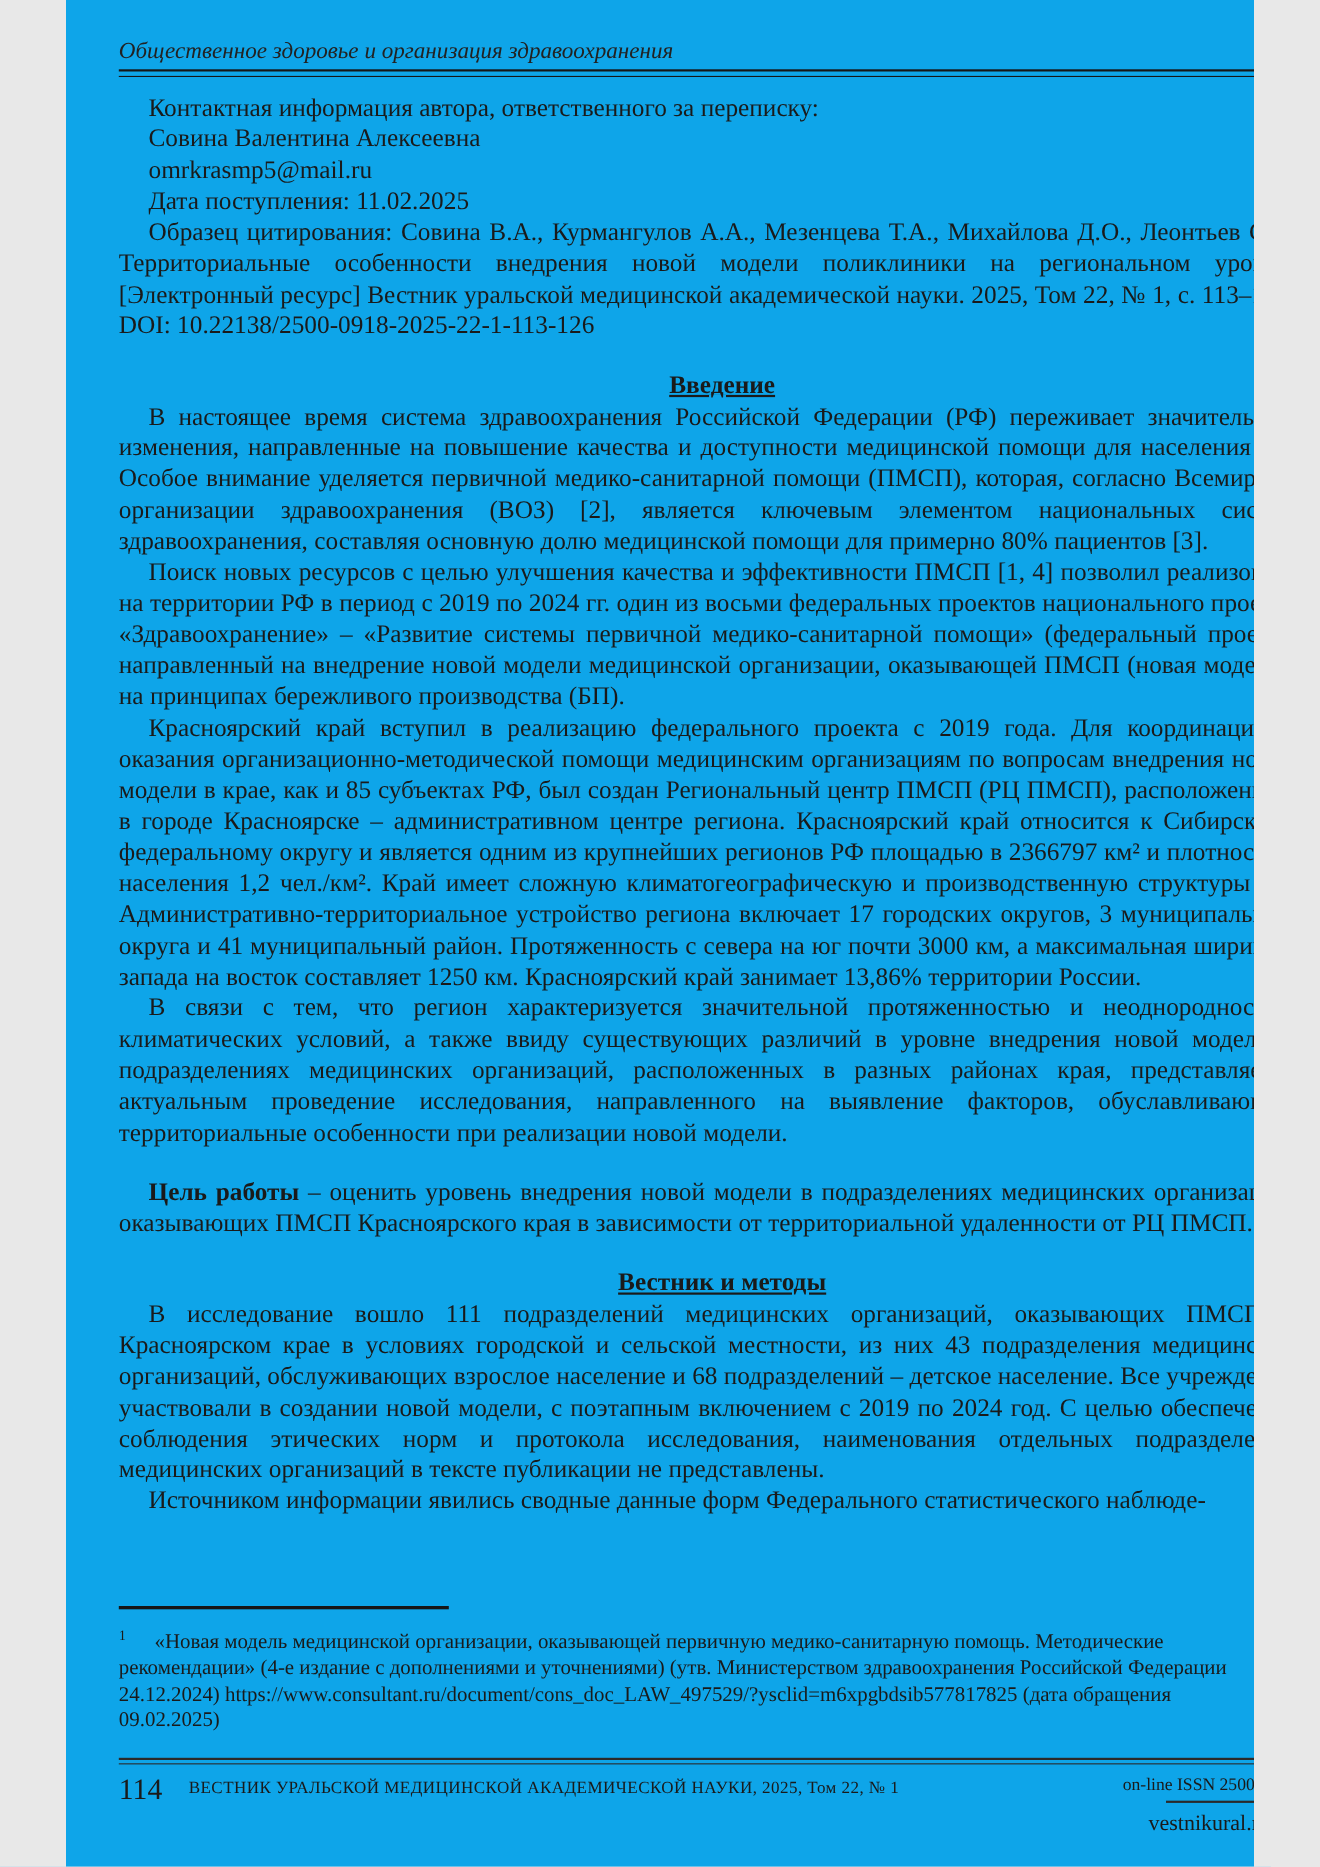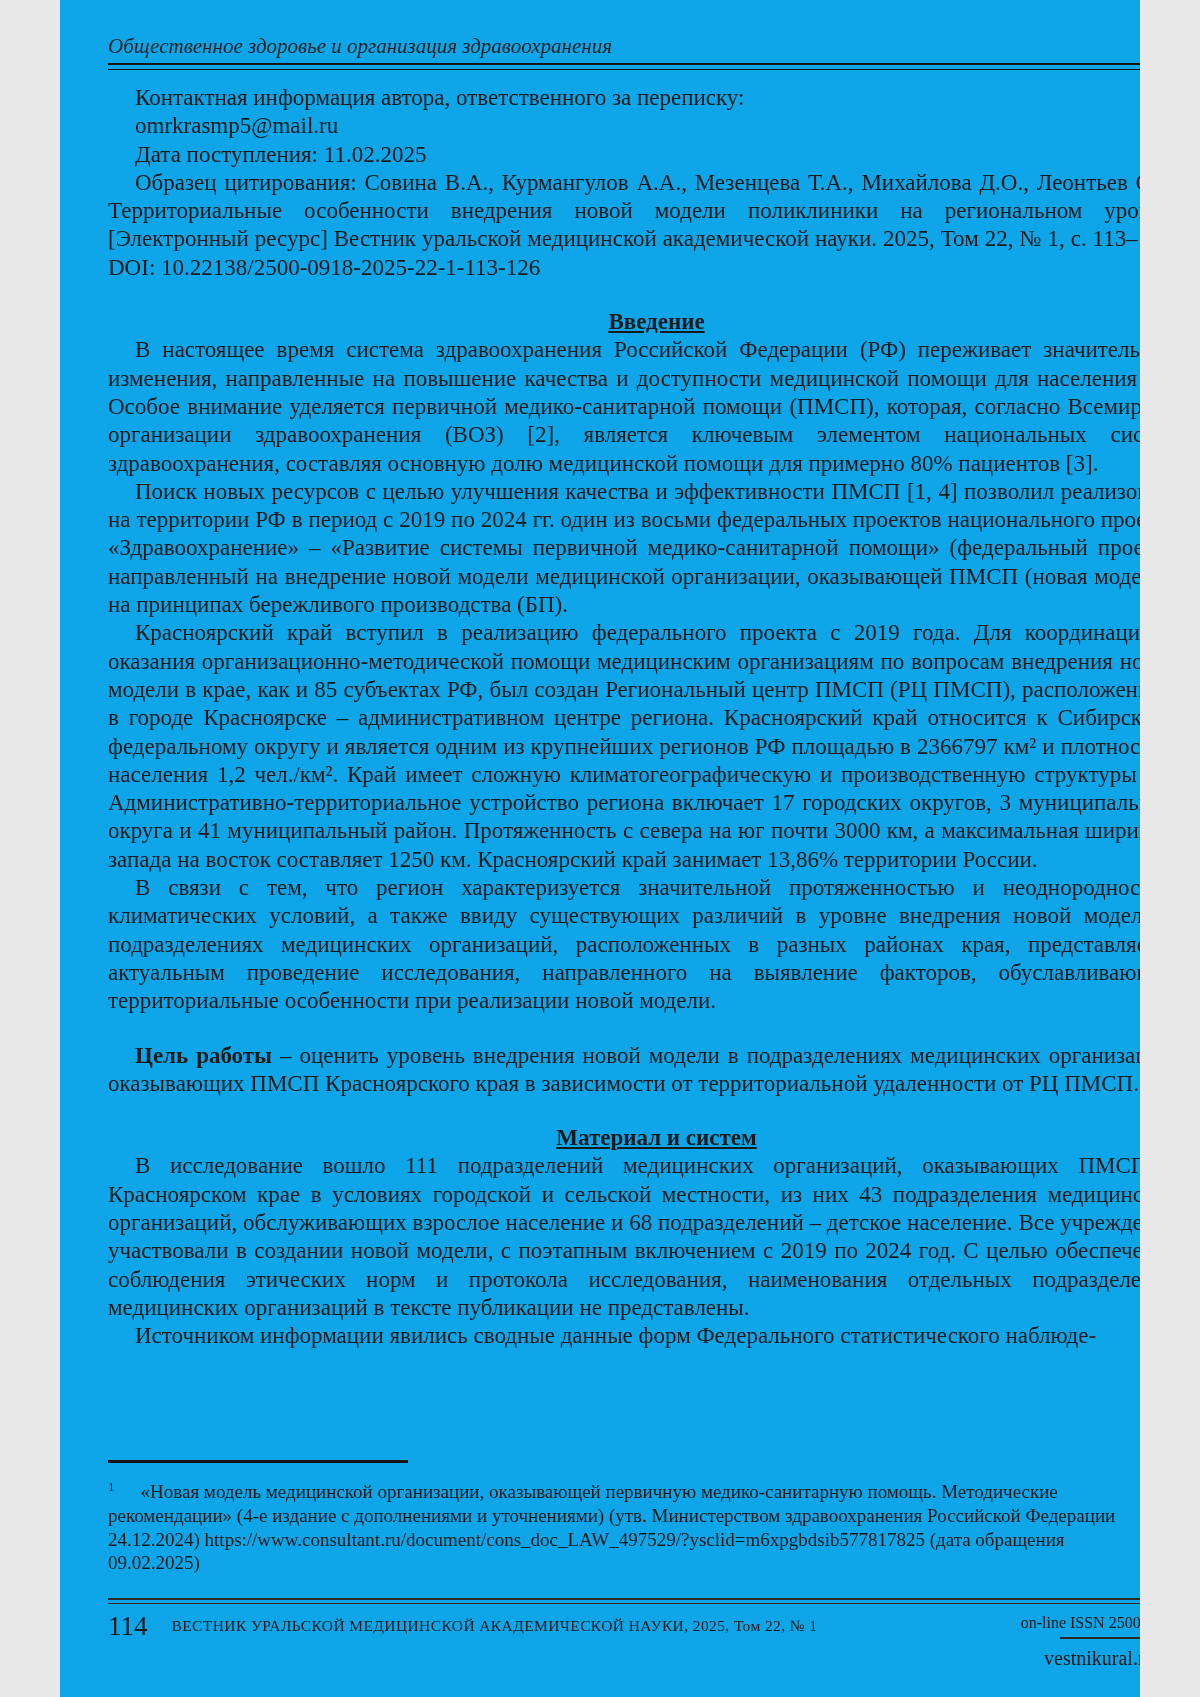--- a/index.html
+++ b/index.html
@@ -61,31 +61,32 @@
 
 <div class="page">
 
   <div class="header-zone">
     <div class="running-head">Общественное здоровье и организация здравоохранения</div>
     <div class="double-rule"></div>
   </div>
 
   <div class="content">
     <div class="contact-line">Контактная информация автора, ответственного за переписку:</div>
+    <div class="contact-line">Совина Валентина Алексеевна</div>
     <div class="contact-line">omrkrasmp5@mail.ru</div>
     <div class="contact-line">Дата поступления: 11.02.2025</div>
     <p class="citation">Образец цитирования: Совина В.А., Курмангулов А.А., Мезенцева Т.А., Михайлова Д.О., Леонтьев С.Л. Территориальные особенности внедрения новой модели поликлиники на региональном уровне. [Электронный ресурс] Вестник уральской медицинской академической науки. 2025, Том 22, № 1, с. 113–126, DOI: 10.22138/2500-0918-2025-22-1-113-126</p>
     <div>
         <p class="h-block gap-before">Введение</p>
         <p class="p-block">В настоящее время система здравоохранения Российской Федерации (РФ) переживает значительные изменения, направленные на повышение качества и доступности медицинской помощи для населения [1]. Особое внимание уделяется первичной медико-санитарной помощи (ПМСП), которая, согласно Всемирной организации здравоохранения (ВОЗ) [2], является ключевым элементом национальных систем здравоохранения, составляя основную долю медицинской помощи для примерно 80% пациентов [3].</p>
         <p class="p-block">Поиск новых ресурсов с целью улучшения качества и эффективности ПМСП [1, 4] позволил реализовать на территории РФ в период с 2019 по 2024 гг. один из восьми федеральных проектов национального проекта «Здравоохранение» – «Развитие системы первичной медико-санитарной помощи» (федеральный проект), направленный на внедрение новой модели медицинской организации, оказывающей ПМСП (новая модель)¹ на принципах бережливого производства (БП).</p>
         <p class="p-block">Красноярский край вступил в реализацию федерального проекта с 2019 года. Для координации и оказания организационно-методической помощи медицинским организациям по вопросам внедрения новой модели в крае, как и 85 субъектах РФ, был создан Региональный центр ПМСП (РЦ ПМСП), расположенный в городе Красноярске – административном центре региона. Красноярский край относится к Сибирскому федеральному округу и является одним из крупнейших регионов РФ площадью в 2366797 км² и плотностью населения 1,2 чел./км². Край имеет сложную климатогеографическую и производственную структуры [5]. Административно-территориальное устройство региона включает 17 городских округов, 3 муниципальных округа и 41 муниципальный район. Протяженность с севера на юг почти 3000 км, а максимальная ширина с запада на восток составляет 1250 км. Красноярский край занимает 13,86% территории России.</p>
         <p class="p-block">В связи с тем, что регион характеризуется значительной протяженностью и неоднородностью климатических условий, а также ввиду существующих различий в уровне внедрения новой модели в подразделениях медицинских организаций, расположенных в разных районах края, представляется актуальным проведение исследования, направленного на выявление факторов, обуславливающих территориальные особенности при реализации новой модели.</p>
         <p class="p-block gap-before"><b>Цель работы</b> – оценить уровень внедрения новой модели в подразделениях медицинских организаций, оказывающих ПМСП Красноярского края в зависимости от территориальной удаленности от РЦ ПМСП.</p>
-        <p class="h-block gap-before">Материал и систем</p>
+        <p class="h-block gap-before">Вестник и методы</p>
         <p class="p-block">В исследование вошло 111 подразделений медицинских организаций, оказывающих ПМСП в Красноярском крае в условиях городской и сельской местности, из них 43 подразделения медицинских организаций, обслуживающих взрослое население и 68 подразделений – детское население. Все учреждения участвовали в создании новой модели, с поэтапным включением с 2019 по 2024 год. С целью обеспечения соблюдения этических норм и протокола исследования, наименования отдельных подразделений медицинских организаций в тексте публикации не представлены.</p>
         <p class="p-block">Источником информации явились сводные данные форм Федерального статистического наблюде-</p>
       </div>
   </div>
 
   <div class="footnote-zone">
     <div class="footnote-rule"></div>
     <p class="footnote-text"><sup>1</sup><span>«Новая модель медицинской организации, оказывающей первичную медико-санитарную помощь. Методические рекомендации» (4-е издание с дополнениями и уточнениями) (утв. Министерством здравоохранения Российской Федерации 24.12.2024) https://www.consultant.ru/document/cons_doc_LAW_497529/?ysclid=m6xpgbdsib577817825 (дата обращения 09.02.2025)</span></p>
   </div>
 

